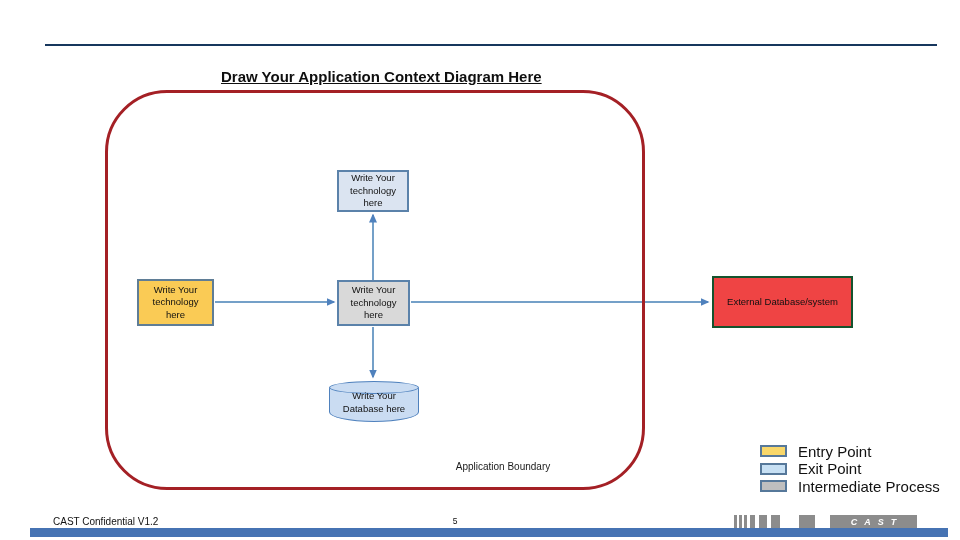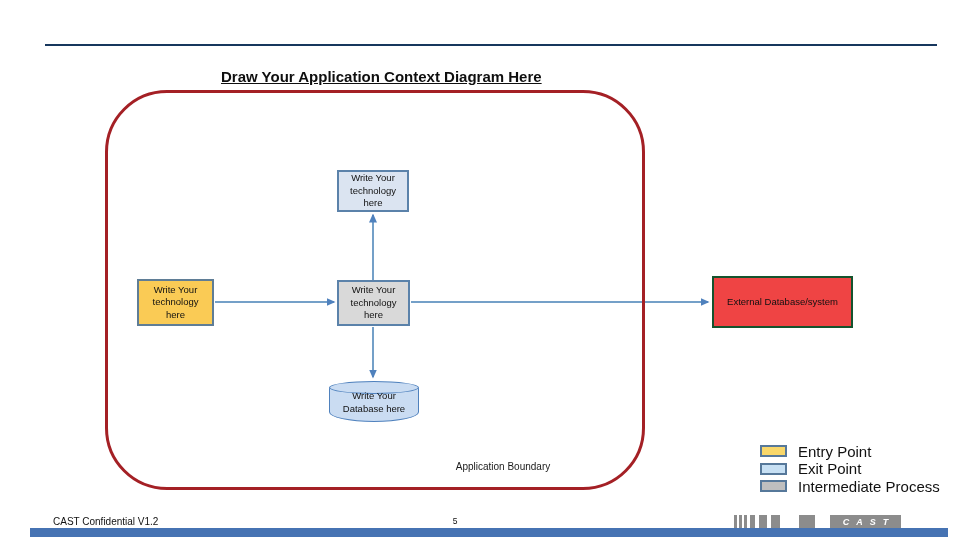--- a/index.html
+++ b/index.html
@@ -86,21 +86,21 @@
   .logo { position:absolute; left:734px; top:515px; height:13px; display:flex; align-items:stretch; }
   .logo .bar { background:#8c8c8c; flex:0 0 auto; }
   .b1 { width:3px;  margin-right:2px; }
   .b2 { width:3px;  margin-right:2px; }
   .b3 { width:3px;  margin-right:3px; }
   .b4 { width:5px;  margin-right:4px; }
   .b5 { width:8px;  margin-right:4px; }
   .b6 { width:9px;  margin-right:19px; }
   .b7 { width:16px; margin-right:15px; }
   .cast-box {
-    width:71px; background:#8c8c8c; color:#ffffff; box-sizing:border-box;
+    width:87px; background:#8c8c8c; color:#ffffff; box-sizing:border-box;
     display:flex; align-items:center; justify-content:center;
     font-size:9px; font-weight:bold; font-style:italic;
     letter-spacing:7px; text-indent:7px;
   }
 </style>
 </head>
 <body>
 
 <div class="slide">
 

